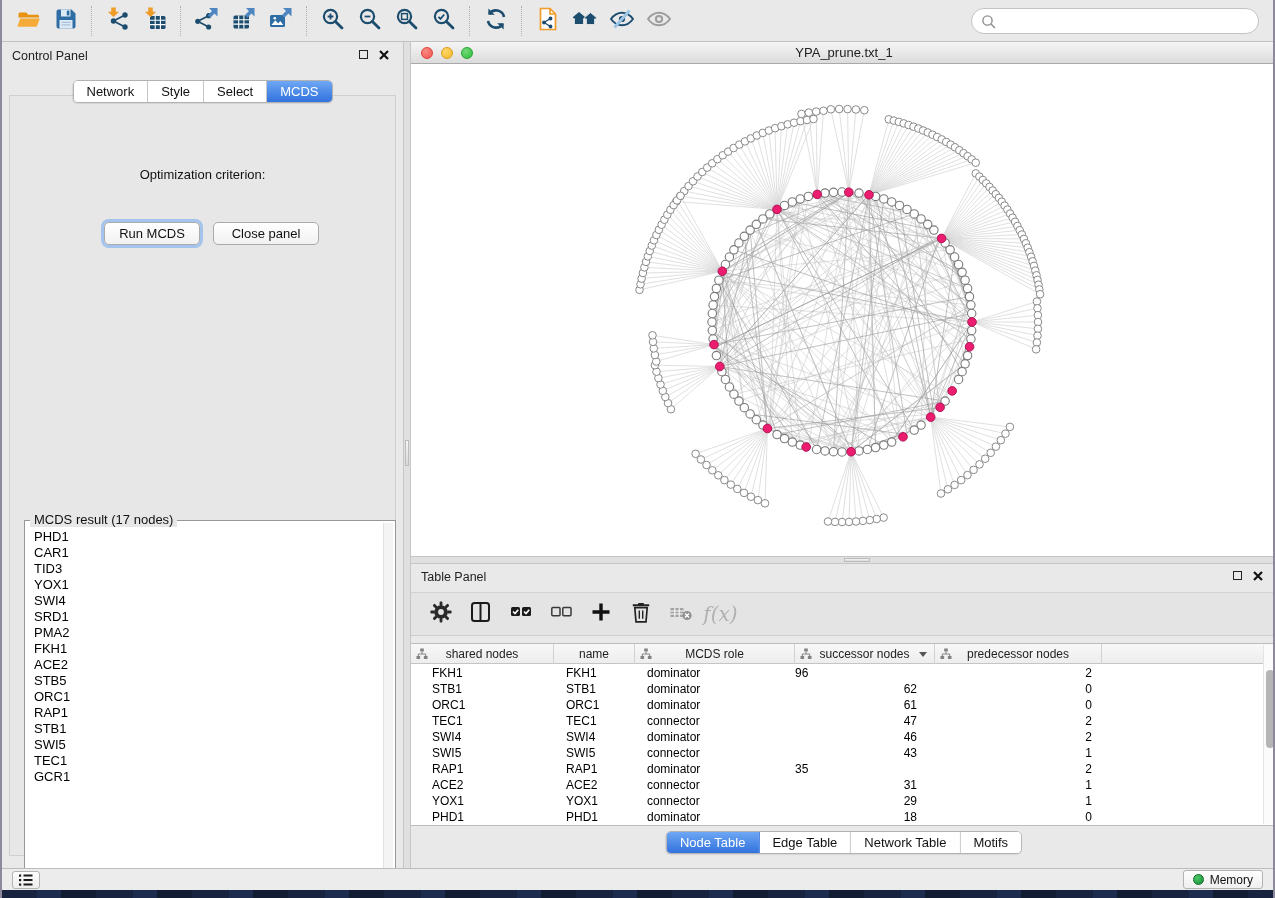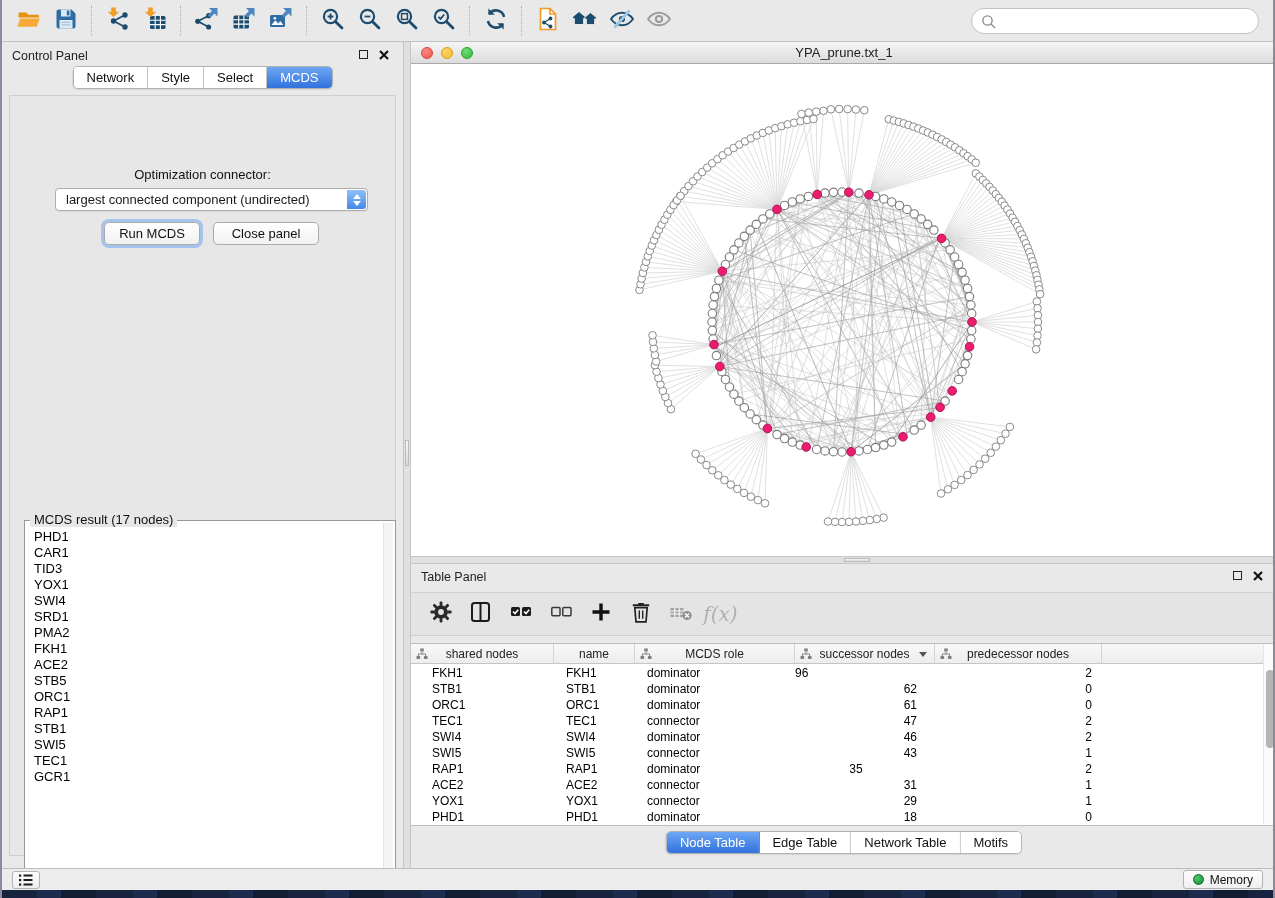--- a/index.html
+++ b/index.html
@@ -43,21 +43,21 @@
   #cp-content {
     position: absolute; left: 7px; right: 7px; top: 53px; bottom: 12px;
     border: 1px solid #cfcfcf; background: #e7e7e7;
   }
   .segtabs { display: flex; border: 1px solid #b2b2b2; border-radius: 5px; background: #fff; overflow: hidden;
              box-shadow: 0 1px 1px rgba(0,0,0,.08); }
   .segtab { padding: 2px 13px; font-size: 13px; height: 21px; display: flex; align-items: center;
             border-right: 1px solid #c6c6c6; background: #fff; color: #111; cursor: default; }
   .segtab:last-child { border-right: none; }
   .segtab.sel { background: linear-gradient(#6ea7f4, #3172dd); color: #fff; border-right-color: #3172dd; }
-  #cp-tabs { position: absolute; top: 24px; left: 50%; transform: translateX(-50%); z-index: 2; text-align: center; }
+  #cp-tabs { position: absolute; top: 38px; left: 50%; transform: translateX(-50%); z-index: 2; text-align: center; }
 
   #opt-label { position: absolute; top: 71px; left: 0; width: 100%; text-align: center; font-size: 13px; color: #111; }
   #opt-select {
     position: absolute; left: 45px; top: 92px; width: 313px; height: 23px;
     background: #fff; border: 1px solid #adadad; border-radius: 4px;
     font-size: 13px; display: flex; align-items: center; padding-left: 10px;
     box-shadow: 0 1px 1px rgba(0,0,0,.06);
   }
   #opt-stepper {
     position: absolute; right: 1px; top: 1px; bottom: 1px; width: 19px;
@@ -306,28 +306,21 @@
           </svg>
         </span>
     </div>
     <div id="cp-tabs" class="segtabs">
         <div class="segtab">Network</div>
         <div class="segtab">Style</div>
         <div class="segtab">Select</div>
         <div class="segtab sel">MCDS</div>
       </div>
     <div id="cp-content">
-      <div id="opt-label">Optimization connector:</div>
-      <div id="opt-select">
-        <span>largest connected component (undirected)</span>
-        <span id="opt-stepper">
-            <span class="tri-up"></span>
-            <span class="tri-dn"></span>
-          </span>
-      </div>
+      <div id="opt-label">Optimization criterion:</div>
       <button id="run-btn" class="macbtn">Run MCDS</button>
       <button id="closepanel-btn" class="macbtn">Close panel</button>
       <div id="mcds-fieldset">
         <div id="mcds-legend">MCDS result (17 nodes)</div>
         <div id="mcds-list">
             <div class="mcds-item">PHD1</div>
             <div class="mcds-item">CAR1</div>
             <div class="mcds-item">TID3</div>
             <div class="mcds-item">YOX1</div>
             <div class="mcds-item">SWI4</div>
@@ -1193,21 +1186,21 @@
             <div class="tcell" style="width: 143px; padding-left: 21px;">SWI5</div>
             <div class="tcell" style="width: 81px; padding-left: 12px;">SWI5</div>
             <div class="tcell" style="width: 160px; padding-left: 12px;">connector</div>
             <div class="tcell" style="width: 140px; padding-right: 18px; text-align: right;">43</div>
             <div class="tcell" style="width: 167px; padding-right: 10px; text-align: right;">1</div>
           </div>
           <div class="trow">
             <div class="tcell" style="width: 143px; padding-left: 21px;">RAP1</div>
             <div class="tcell" style="width: 81px; padding-left: 12px;">RAP1</div>
             <div class="tcell" style="width: 160px; padding-left: 12px;">dominator</div>
-            <div class="tcell" style="width: 140px; padding-right: 18px; text-align: center;">35</div>
+            <div class="tcell" style="width: 140px; padding-right: 18px; text-align: left;">35</div>
             <div class="tcell" style="width: 167px; padding-right: 10px; text-align: right;">2</div>
           </div>
           <div class="trow">
             <div class="tcell" style="width: 143px; padding-left: 21px;">ACE2</div>
             <div class="tcell" style="width: 81px; padding-left: 12px;">ACE2</div>
             <div class="tcell" style="width: 160px; padding-left: 12px;">connector</div>
             <div class="tcell" style="width: 140px; padding-right: 18px; text-align: right;">31</div>
             <div class="tcell" style="width: 167px; padding-right: 10px; text-align: right;">1</div>
           </div>
           <div class="trow">

